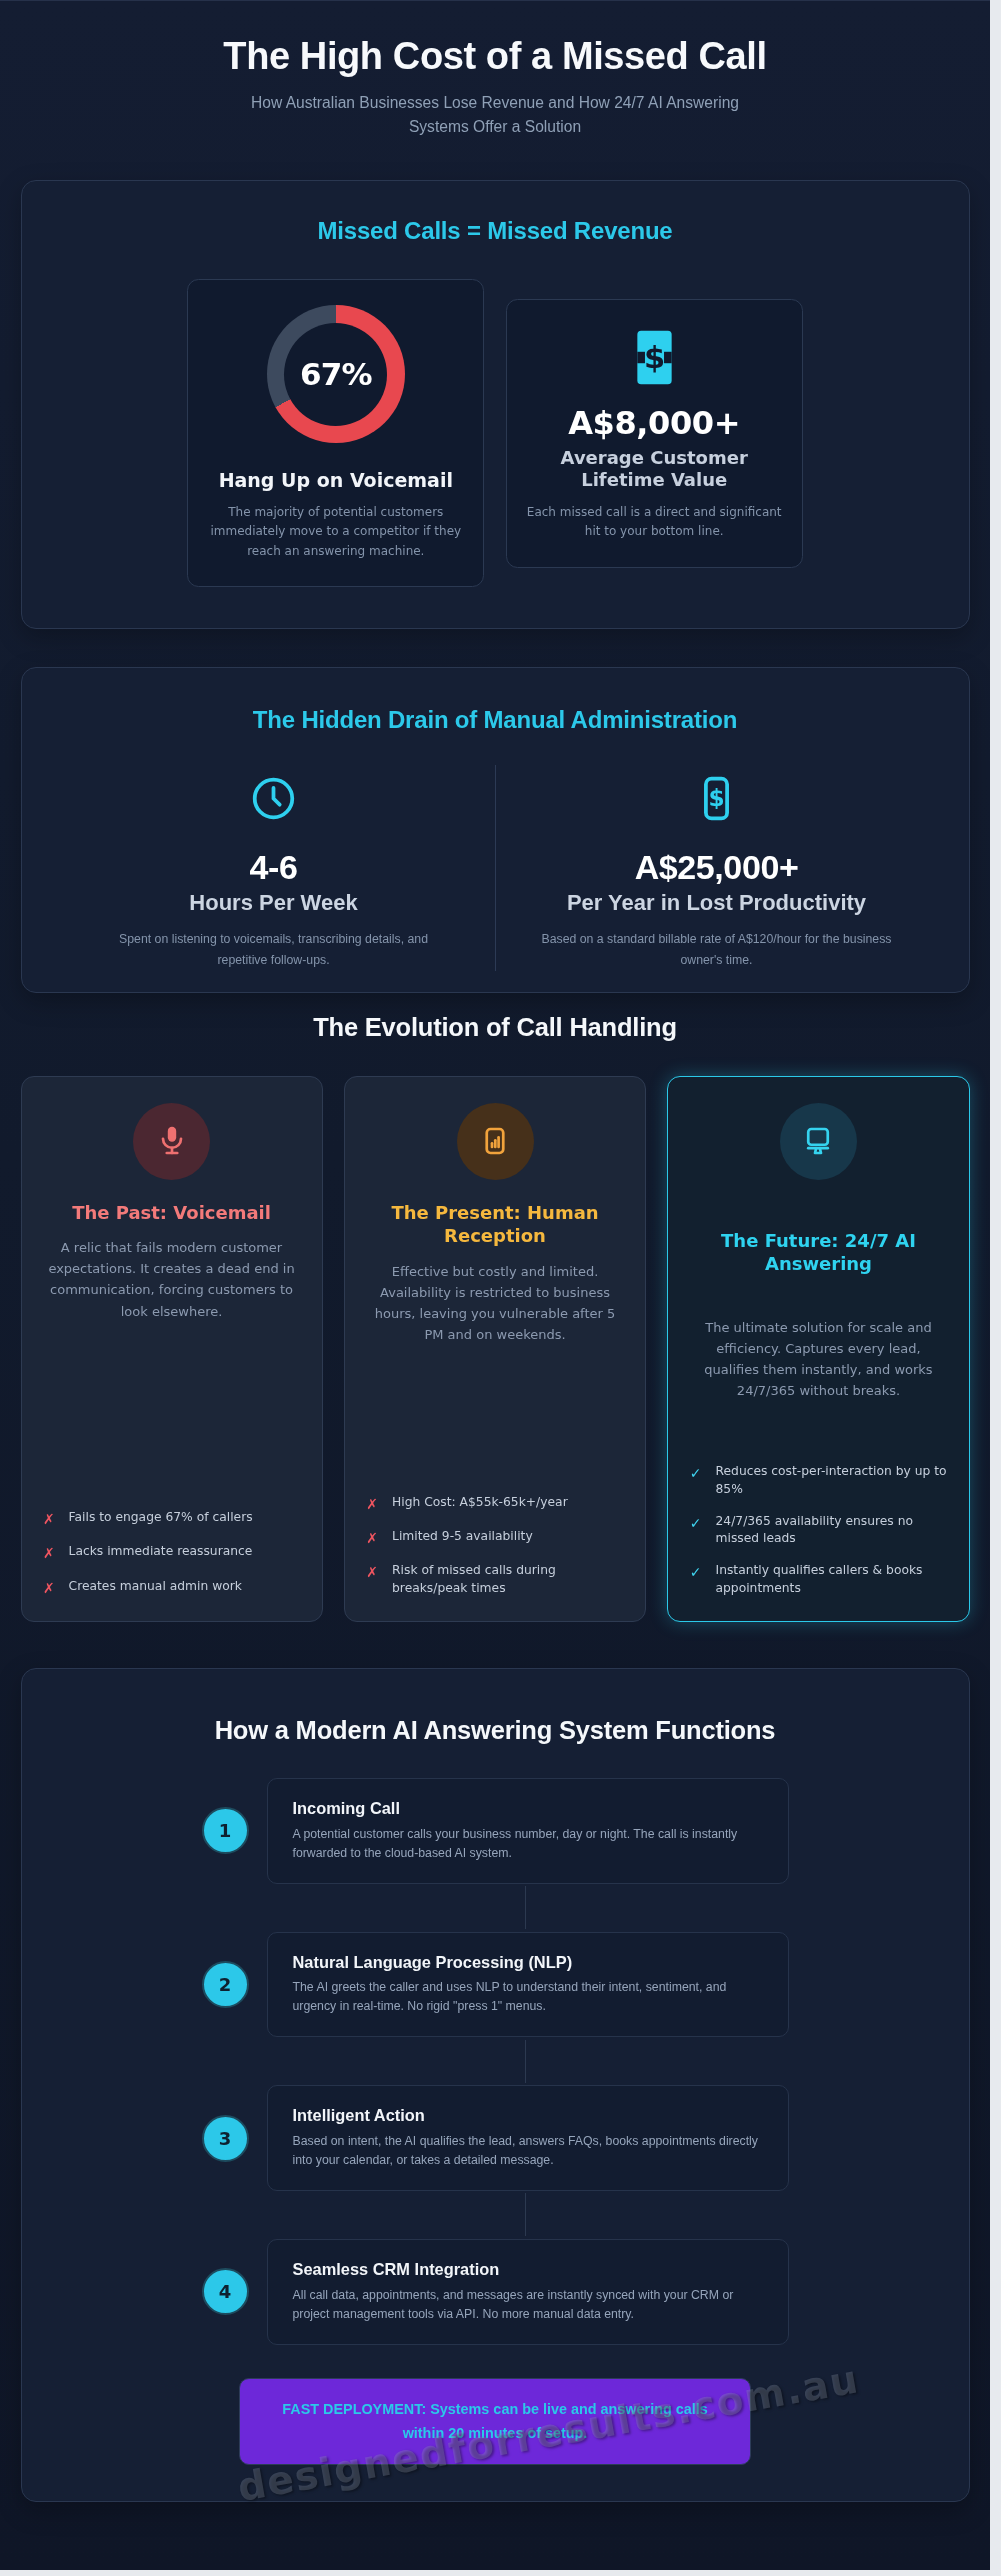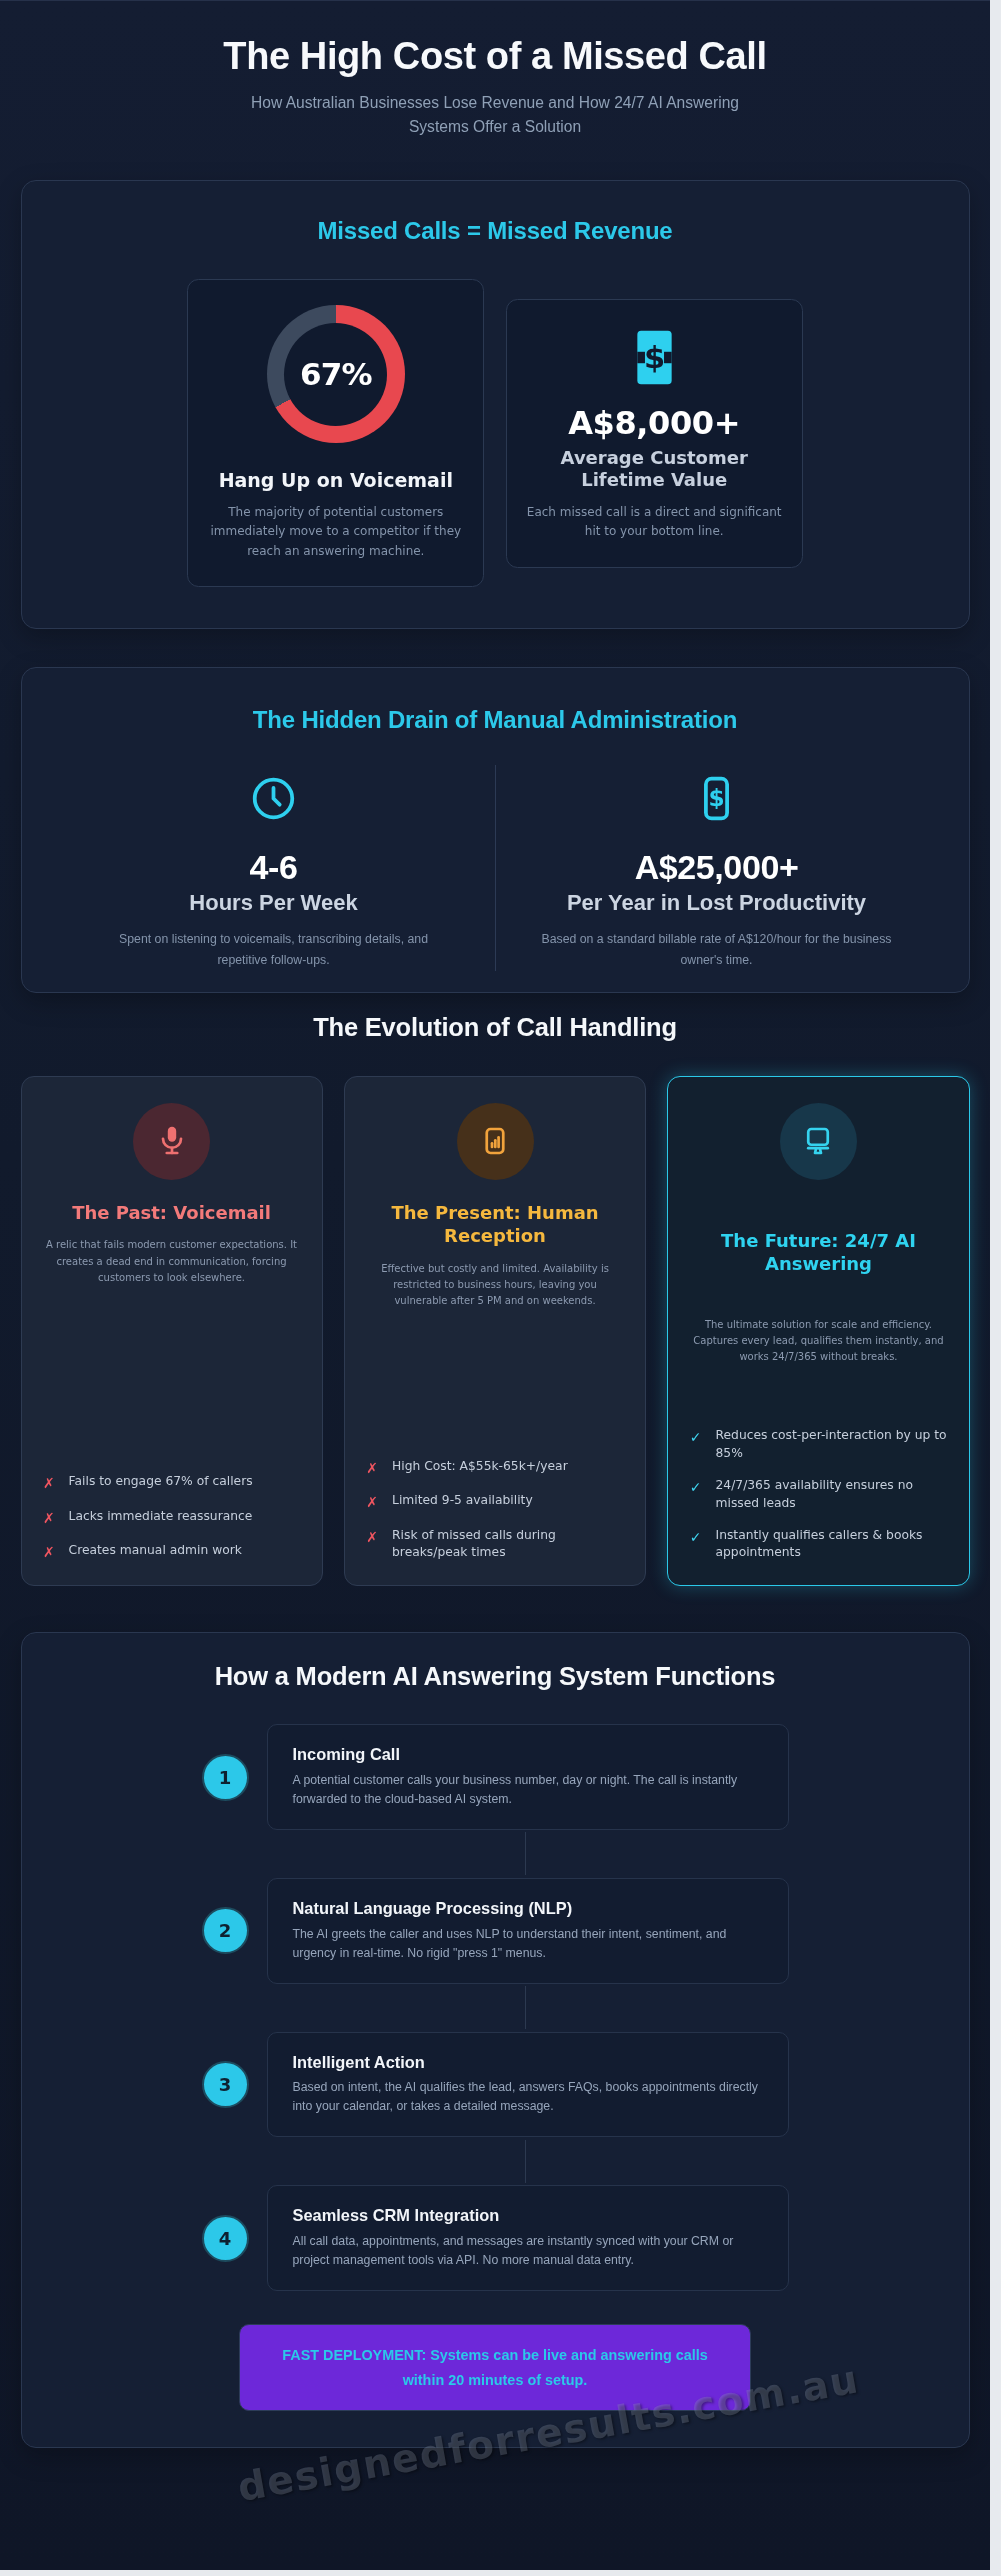--- a/index.html
+++ b/index.html
@@ -80,29 +80,29 @@
   }
   .evo-card.future{background:#12202f;border:1.6px solid #2bc9e9;box-shadow:0 0 18px rgba(43,201,233,.30);gap:28px;}
   .evo-badge{width:77px;height:77px;border-radius:50%;margin:0 auto;display:flex;align-items:center;justify-content:center;}
   .evo-badge.past{background:#4b2731;}
   .evo-badge.present{background:#46301a;}
   .evo-badge.future{background:#17374a;}
   .evo-heading{font-size:18px;font-weight:bold;margin-top:21.4px;line-height:1.3;}
   .evo-heading.past{color:#f37a7a;}
   .evo-heading.present{color:#f5b83e;}
   .evo-heading.future{color:#2fd3f0;}
-  .evo-body{color:#8c9ab0;font-size:10px;line-height:1.62;margin-top:13px;}
+  .evo-body{color:#8c9ab0;font-size:13px;line-height:1.62;margin-top:13px;}
   .evo-list{margin-top:auto;padding-top:20px;text-align:left;}
   .evo-bullet{display:flex;gap:10.7px;margin-top:14px;font-size:12.3px;color:#c6cfdc;line-height:1.45;align-items:flex-start;}
   .evo-mark{flex:0 0 15px;font-weight:bold;font-size:14px;}
   .evo-mark.x{color:#ef5560;}
   .evo-mark.check{color:#3fd4ef;}
 
   
-  .panel-how{margin-top:46px;padding:29px 31px 36px;}
+  .panel-how{margin-top:46px;padding:47px 31px 36px;}
   .steps{margin-top:33px;display:flex;flex-direction:column;align-items:center;}
   .step-row{display:flex;align-items:center;gap:18px;}
   .step-num{
     flex:0 0 auto;width:43px;height:43px;border-radius:50%;background:#2cc8e9;
     border:2.5px solid #1d4b5e;color:#0e2130;font-weight:bold;font-size:18px;
     display:flex;align-items:center;justify-content:center;
   }
   .step-card{
     width:470px;background:#121c30;border:0.8px solid #26334b;border-radius:10px;padding:20px 25px;
     font-family:"Liberation Sans","DejaVu Sans",sans-serif;

